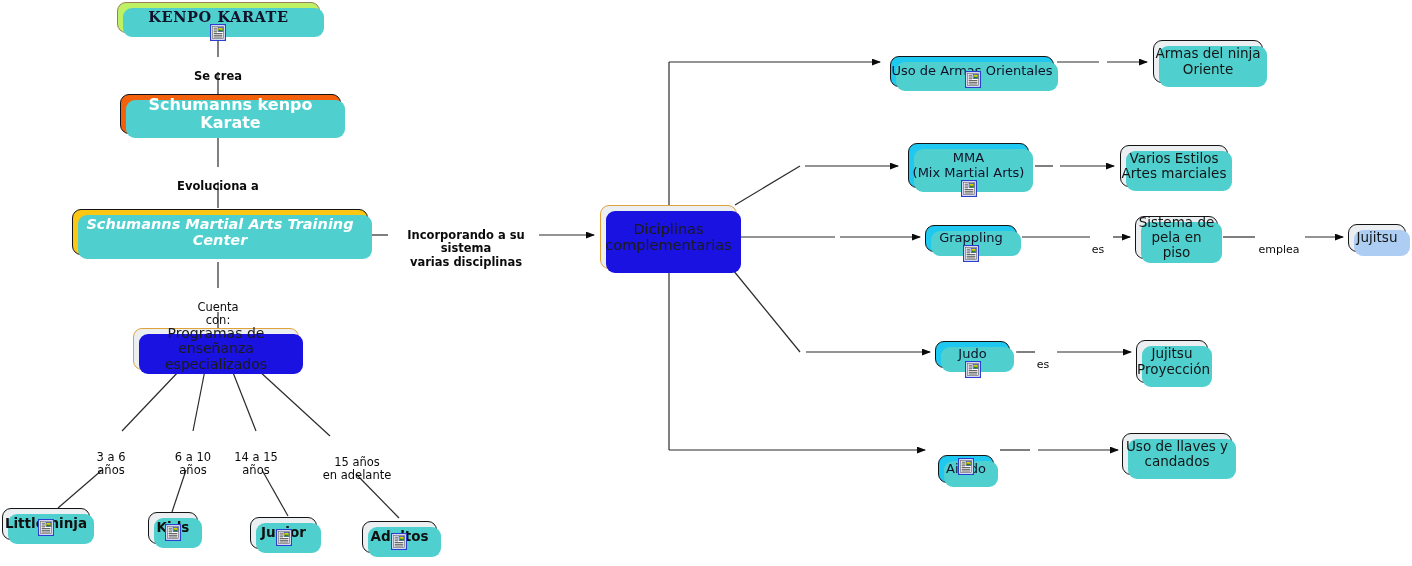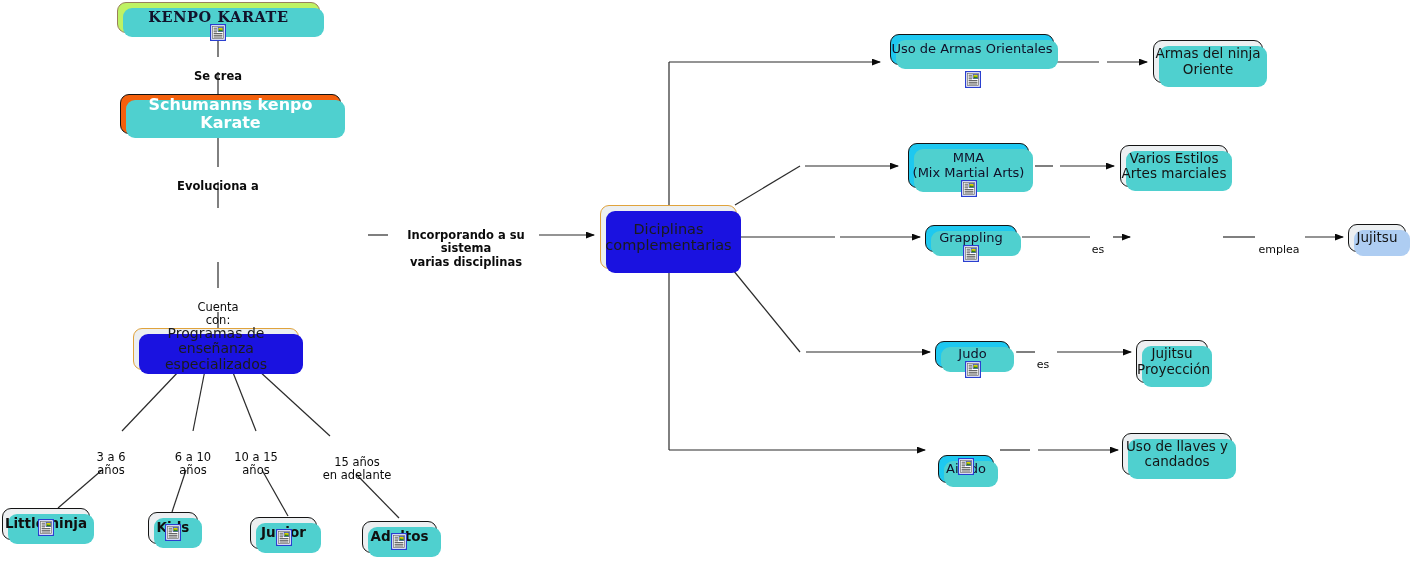--- a/index.html
+++ b/index.html
@@ -152,20 +152,23 @@
   </svg>
 
   <div class="node k-title sh-teal" style="left:117px;top:2px;width:203px;height:31px;">
     <span class="lbl">KENPO KARATE</span>
   </div>
 
   <div class="node k-orange sh-teal" style="left:120px;top:94px;width:221px;height:40px;text-align:center;">
     <span class="lbl">Schumanns kenpo Karate</span>
   </div>
 
+  <div class="node k-gold sh-teal" style="left:72px;top:209px;width:296px;height:46px;">
+    <span class="lbl">Schumanns Martial Arts Training Center</span>
+  </div>
 
   <div class="node k-grey-orange sh-blue" style="left:133px;top:328px;width:166px;height:42px;">
     <span class="lbl">Programas de enseñanza
 especializados</span>
   </div>
 
   <div class="node k-bold sh-teal" style="left:2px;top:508px;width:88px;height:32px;">
     <span class="lbl">Little ninja</span>
   </div>
 
@@ -179,21 +182,21 @@
 
   <div class="node k-bold sh-teal" style="left:362px;top:521px;width:75px;height:32px;">
     <span class="lbl">Adultos</span>
   </div>
 
   <div class="node k-grey-orange sh-blue" style="left:600px;top:205px;width:137px;height:64px;font-size:14.5px;">
     <span class="lbl">Diciplinas
 complementarias</span>
   </div>
 
-  <div class="node k-cyan sh-teal" style="left:890px;top:34px;width:164px;height:31px;align-items:center;">
+  <div class="node k-cyan sh-teal" style="left:890px;top:56px;width:164px;height:31px;align-items:center;">
     <span class="lbl">Uso de Armas Orientales</span>
   </div>
 
   <div class="node k-plain sh-teal" style="left:1153px;top:40px;width:110px;height:43px;">
     <span class="lbl">Armas del ninja
 Oriente</span>
   </div>
 
   <div class="node k-cyan sh-teal" style="left:908px;top:143px;width:121px;height:45px;">
     <span class="lbl">MMA
@@ -202,20 +205,24 @@
 
   <div class="node k-plain sh-teal" style="left:1120px;top:145px;width:108px;height:42px;">
     <span class="lbl">Varios Estilos
 Artes marciales</span>
   </div>
 
   <div class="node k-cyan sh-teal" style="left:925px;top:225px;width:92px;height:27px;">
     <span class="lbl">Grappling</span>
   </div>
 
+  <div class="node k-plain sh-teal" style="left:1135px;top:216px;width:83px;height:43px;">
+    <span class="lbl">Sistema de
+pela en piso</span>
+  </div>
 
   <div class="node k-plain sh-lightblue" style="left:1348px;top:224px;width:58px;height:28px;">
     <span class="lbl">Jujitsu</span>
   </div>
 
   <div class="node k-cyan sh-teal" style="left:935px;top:341px;width:75px;height:27px;">
     <span class="lbl">Judo</span>
   </div>
 
   <div class="node k-plain sh-teal" style="left:1136px;top:340px;width:72px;height:43px;">
@@ -254,21 +261,21 @@
     <span>3 a 6
 años</span>
   </div>
 
   <div class="elabel el-plain" style="left:158px;top:438px;width:70px;">
     <span>6 a 10
 años</span>
   </div>
 
   <div class="elabel el-plain" style="left:221px;top:438px;width:70px;">
-    <span>10 a 15
+    <span>14 a 15
 años</span>
   </div>
 
   <div class="elabel el-plain" style="left:310px;top:443px;width:94px;">
     <span>15 años
 en adelante</span>
   </div>
 
   <div class="elabel el-small" style="left:1083px;top:231px;width:30px;">
     <span>es</span>

